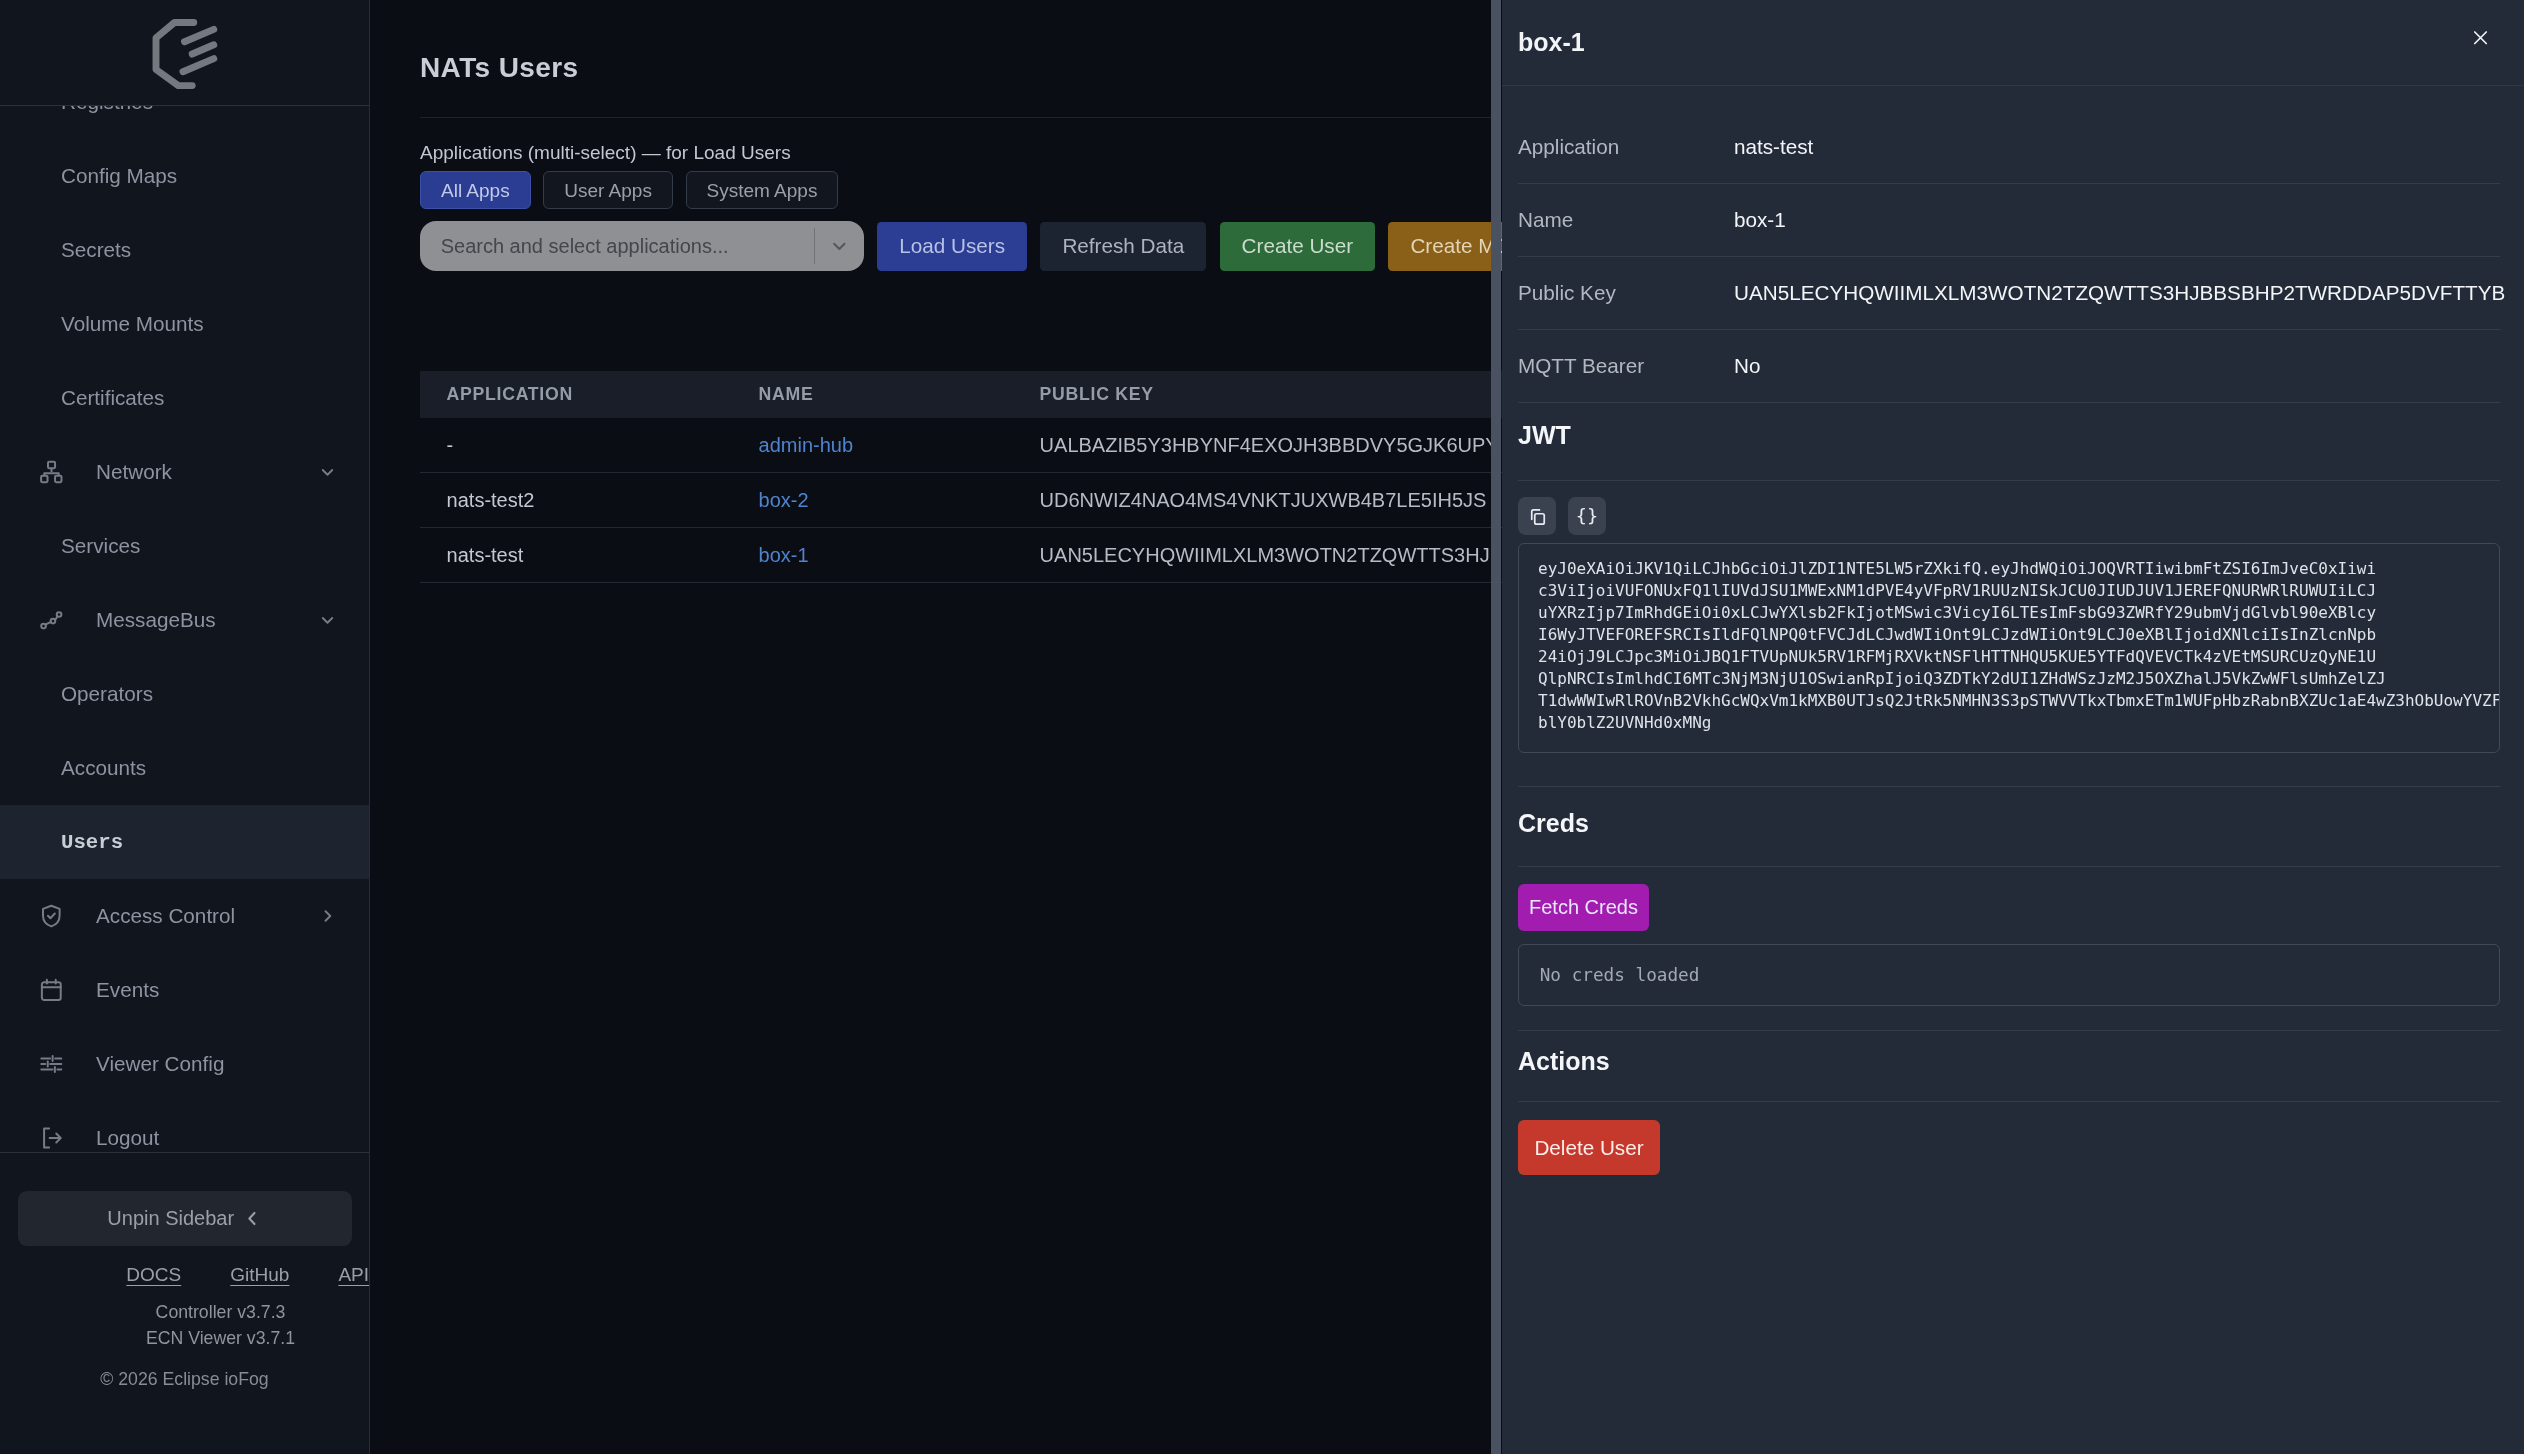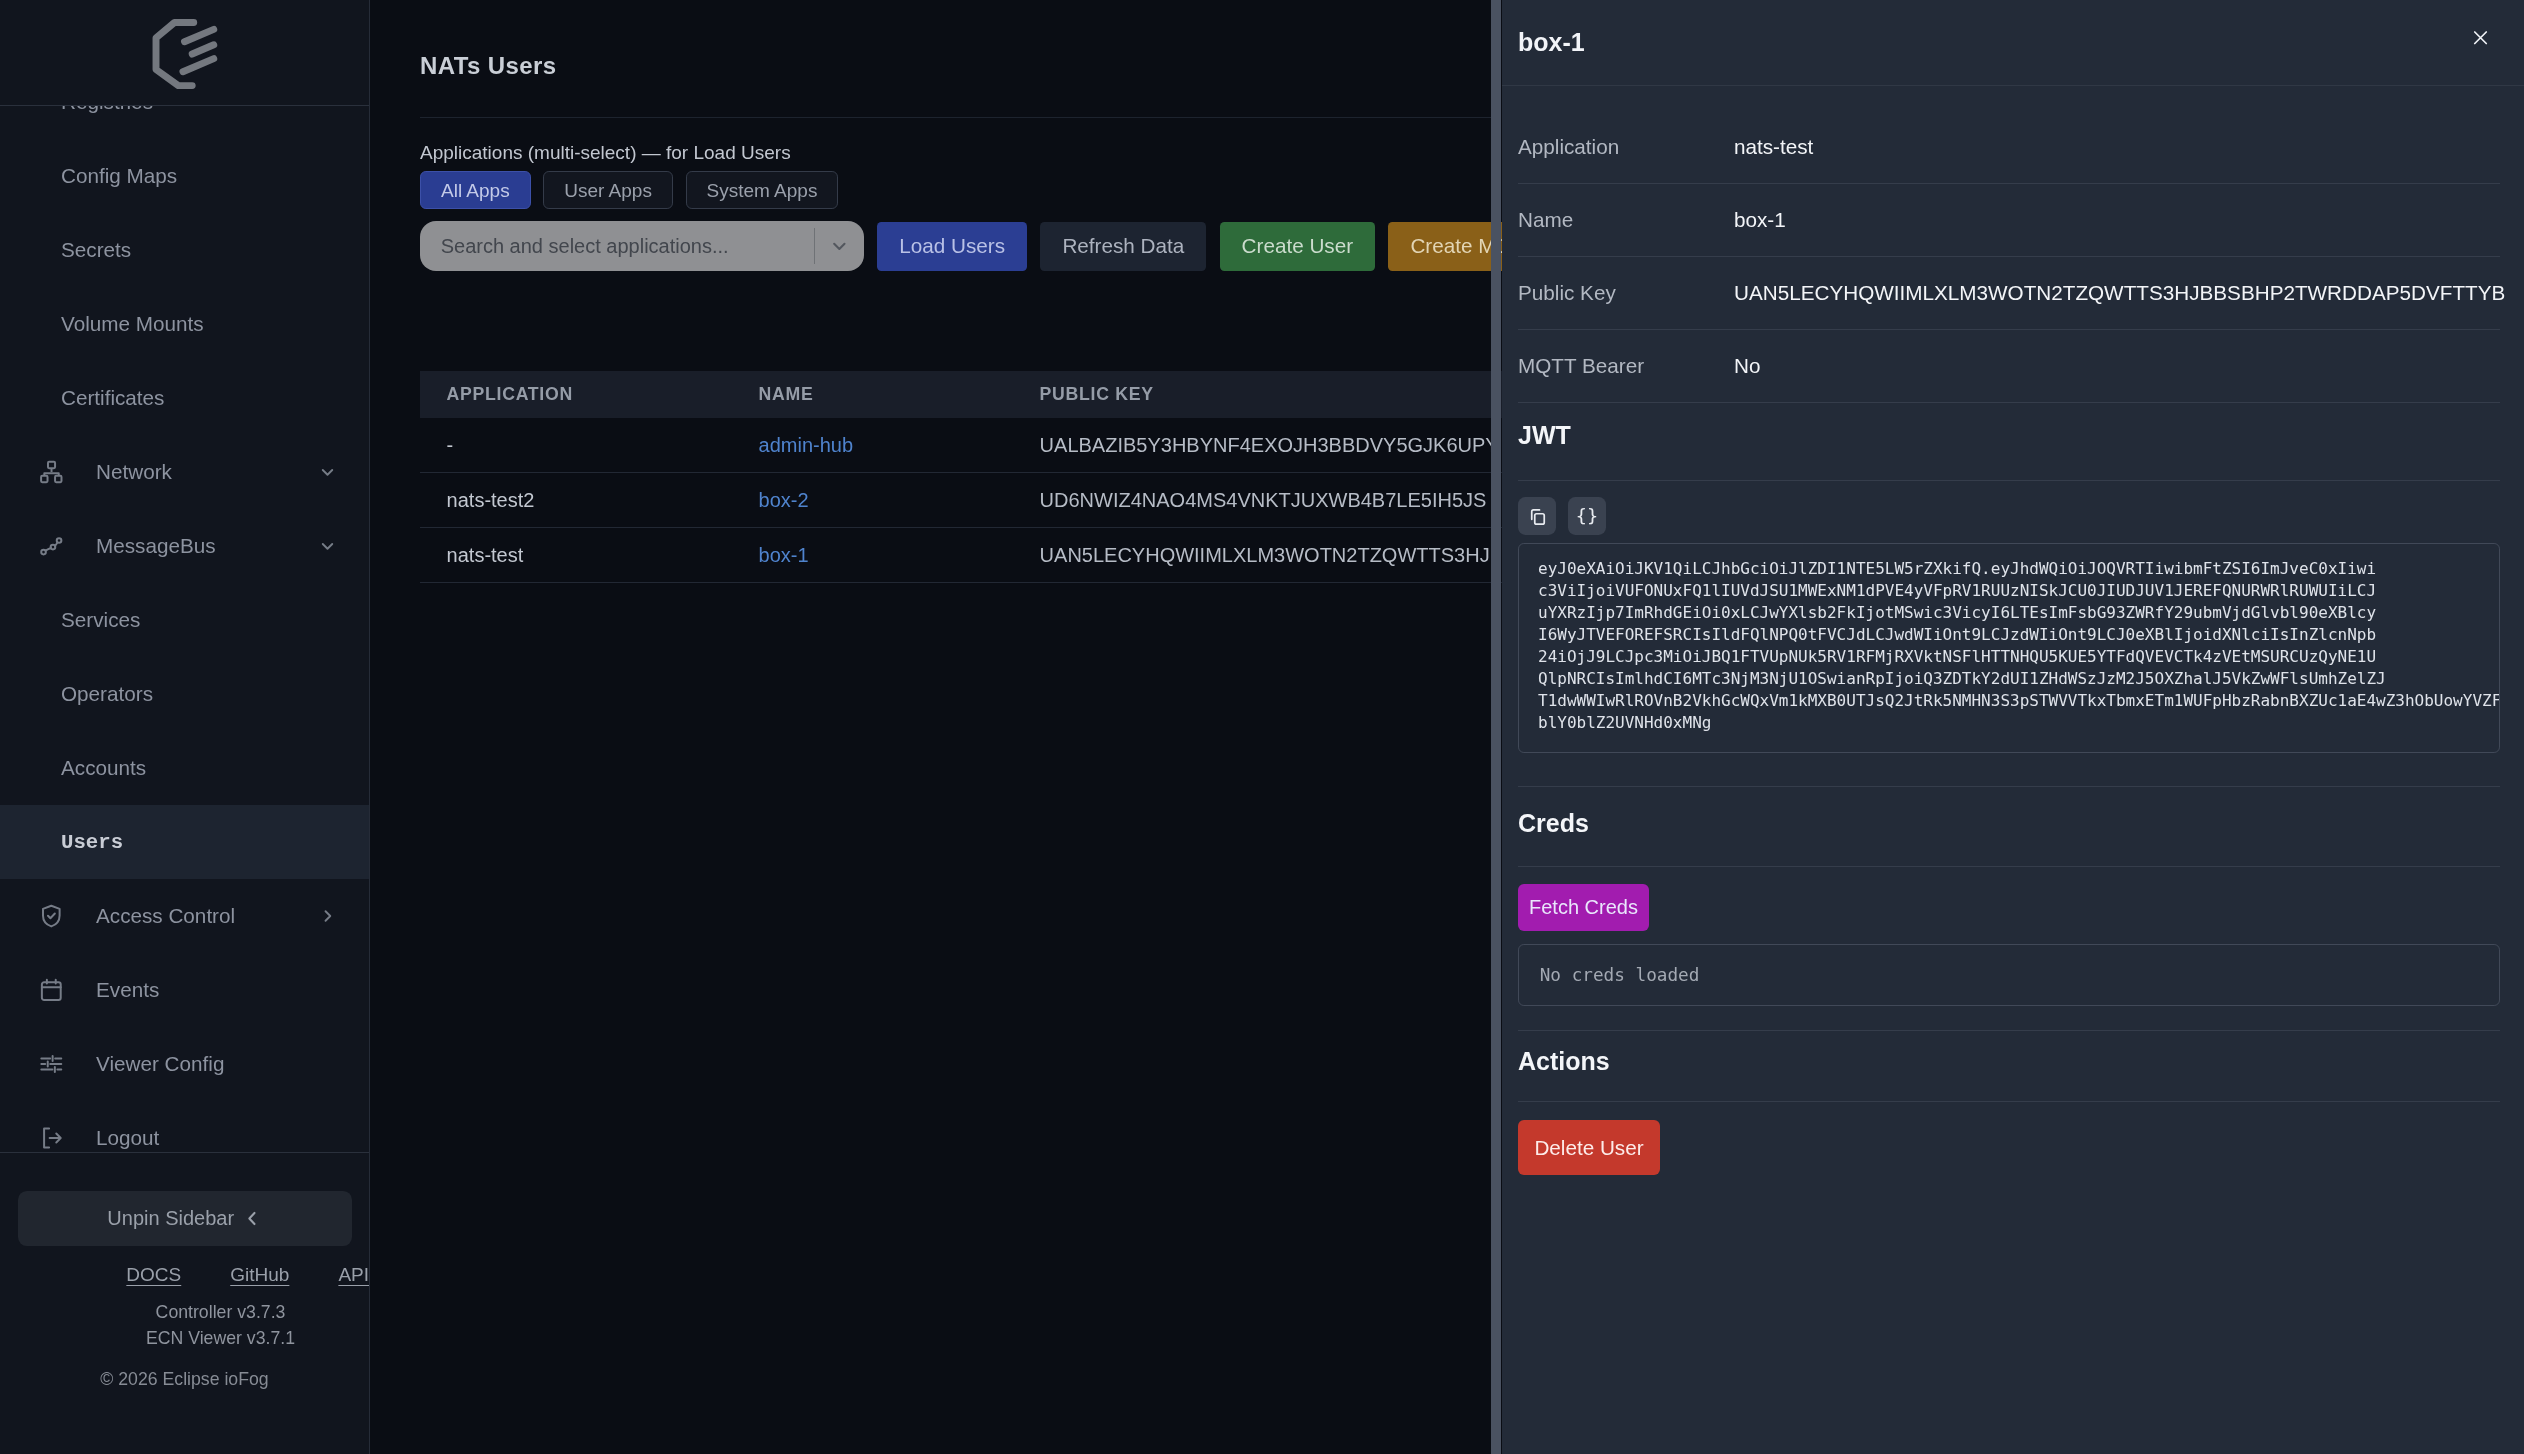--- a/index.html
+++ b/index.html
@@ -20,21 +20,21 @@
   .nav-item .nav-chevron{position:absolute;right:32px;top:50%;transform:translateY(-50%);color:#767c87;}
   .nav-item.active{background:#1d2430;color:#c9cdd5;font-weight:bold;font-family:Liberation Mono, monospace;}
   #sidebar-bottom-divider{position:absolute;top:1152px;left:0;width:100%;border-top:0.7px solid #2a303c;}
   #unpin-btn{position:absolute;top:1191px;left:17.7px;width:334px;height:55px;background:#21262f;border-radius:8.9px;display:flex;align-items:center;justify-content:center;gap:9px;color:#9aa0aa;font-size:20px;cursor:pointer;box-sizing:border-box;}
   #footer-links{position:absolute;top:1264px;left:0;width:100%;display:flex;justify-content:flex-end;gap:49px;}
   #footer-links a{color:#9aa0aa;font-size:19px;text-decoration:underline;text-underline-offset:4.4px;cursor:pointer;}
   #versions{position:absolute;top:1299px;left:0;width:100%;text-align:center;color:#8f949e;font-size:17.7px;line-height:26px;padding-left:36px;}
   #copyright{position:absolute;top:1369px;left:0;width:100%;text-align:center;color:#878c95;font-size:17.7px;}
   
   #main{position:absolute;left:370px;top:0;right:0;bottom:0;background:#0a0d14;z-index:1;}
-  #main-title{position:absolute;left:50px;top:52px;font-size:24px;font-weight:bold;color:#c9ced6;letter-spacing:0.4px;}
+  #main-title{position:absolute;left:50px;top:52px;font-size:28px;font-weight:bold;color:#c9ced6;letter-spacing:0.4px;}
   #title-divider{position:absolute;left:50px;top:117px;width:1072px;border-top:0.7px solid #1d232e;}
   #apps-label{position:absolute;left:50px;top:142px;font-size:19px;color:#c2c7d0;}
   #chips{position:absolute;left:50px;top:171px;display:flex;gap:12.6px;}
   .chip{height:38px;line-height:38px;padding:0 20px;border-radius:5.9px;font-size:19px;box-sizing:border-box;cursor:pointer;white-space:nowrap;}
   .chip.active{background:#2a3d92;border:0.7px solid #3c50a8;color:#c3cae8;}
   .chip.inactive{background:#12161f;border:0.7px solid #343b49;color:#9aa0ab;}
   #search-row{position:absolute;left:50px;top:221px;display:flex;gap:13.3px;align-items:center;}
   #search-box{position:relative;width:444px;height:50px;background:#8f9093;border-radius:16px;}
   #search-input{position:absolute;left:0;top:0;width:100%;height:100%;background:transparent;border:none;outline:none;padding:0 66px 0 20.7px;font-size:20px;color:#2e3238;font-family:"Liberation Sans",sans-serif;box-sizing:border-box;}
   #search-input::placeholder{color:#42464d;opacity:1;}
@@ -104,38 +104,38 @@
             <path d="M12.2 8.6 v3.4 M5.7 15.4 v-2.2 h13 v2.2"></path>
           </svg>
         </span>
         <span class="nav-label">Network</span>
         <span class="nav-chevron">
           <svg width="19" height="19" viewBox="0 0 24 24" fill="none" stroke="currentColor" stroke-width="2.4" stroke-linecap="round" stroke-linejoin="round">
             <path d="M6 9.5 L12 15.5 L18 9.5"></path>
           </svg>
         </span>
       </div>
+      <div class="nav-item">
+        <span class="nav-label">Services</span>
+      </div>
       <div class="nav-item has-icon">
         <span class="nav-icon">
           <svg width="26.6" height="26.6" viewBox="0 0 24 24" fill="none" stroke="currentColor" stroke-width="1.8" stroke-linecap="round">
             <circle cx="5" cy="17.5" r="2.1"></circle>
             <circle cx="19" cy="7" r="2.1"></circle>
             <circle cx="13.5" cy="13" r="2.1"></circle>
             <path d="M6.8 16.2 C9 14.8 10.5 14.2 11.7 13.8 M15.3 11.9 C16.2 11 17 9.6 17.6 8.8"></path>
           </svg>
         </span>
         <span class="nav-label">MessageBus</span>
         <span class="nav-chevron">
           <svg width="19" height="19" viewBox="0 0 24 24" fill="none" stroke="currentColor" stroke-width="2.4" stroke-linecap="round" stroke-linejoin="round">
             <path d="M6 9.5 L12 15.5 L18 9.5"></path>
           </svg>
         </span>
-      </div>
-      <div class="nav-item">
-        <span class="nav-label">Services</span>
       </div>
       <div class="nav-item">
         <span class="nav-label">Operators</span>
       </div>
       <div class="nav-item">
         <span class="nav-label">Accounts</span>
       </div>
       <div class="nav-item active">
         <span class="nav-label">Users</span>
       </div>

